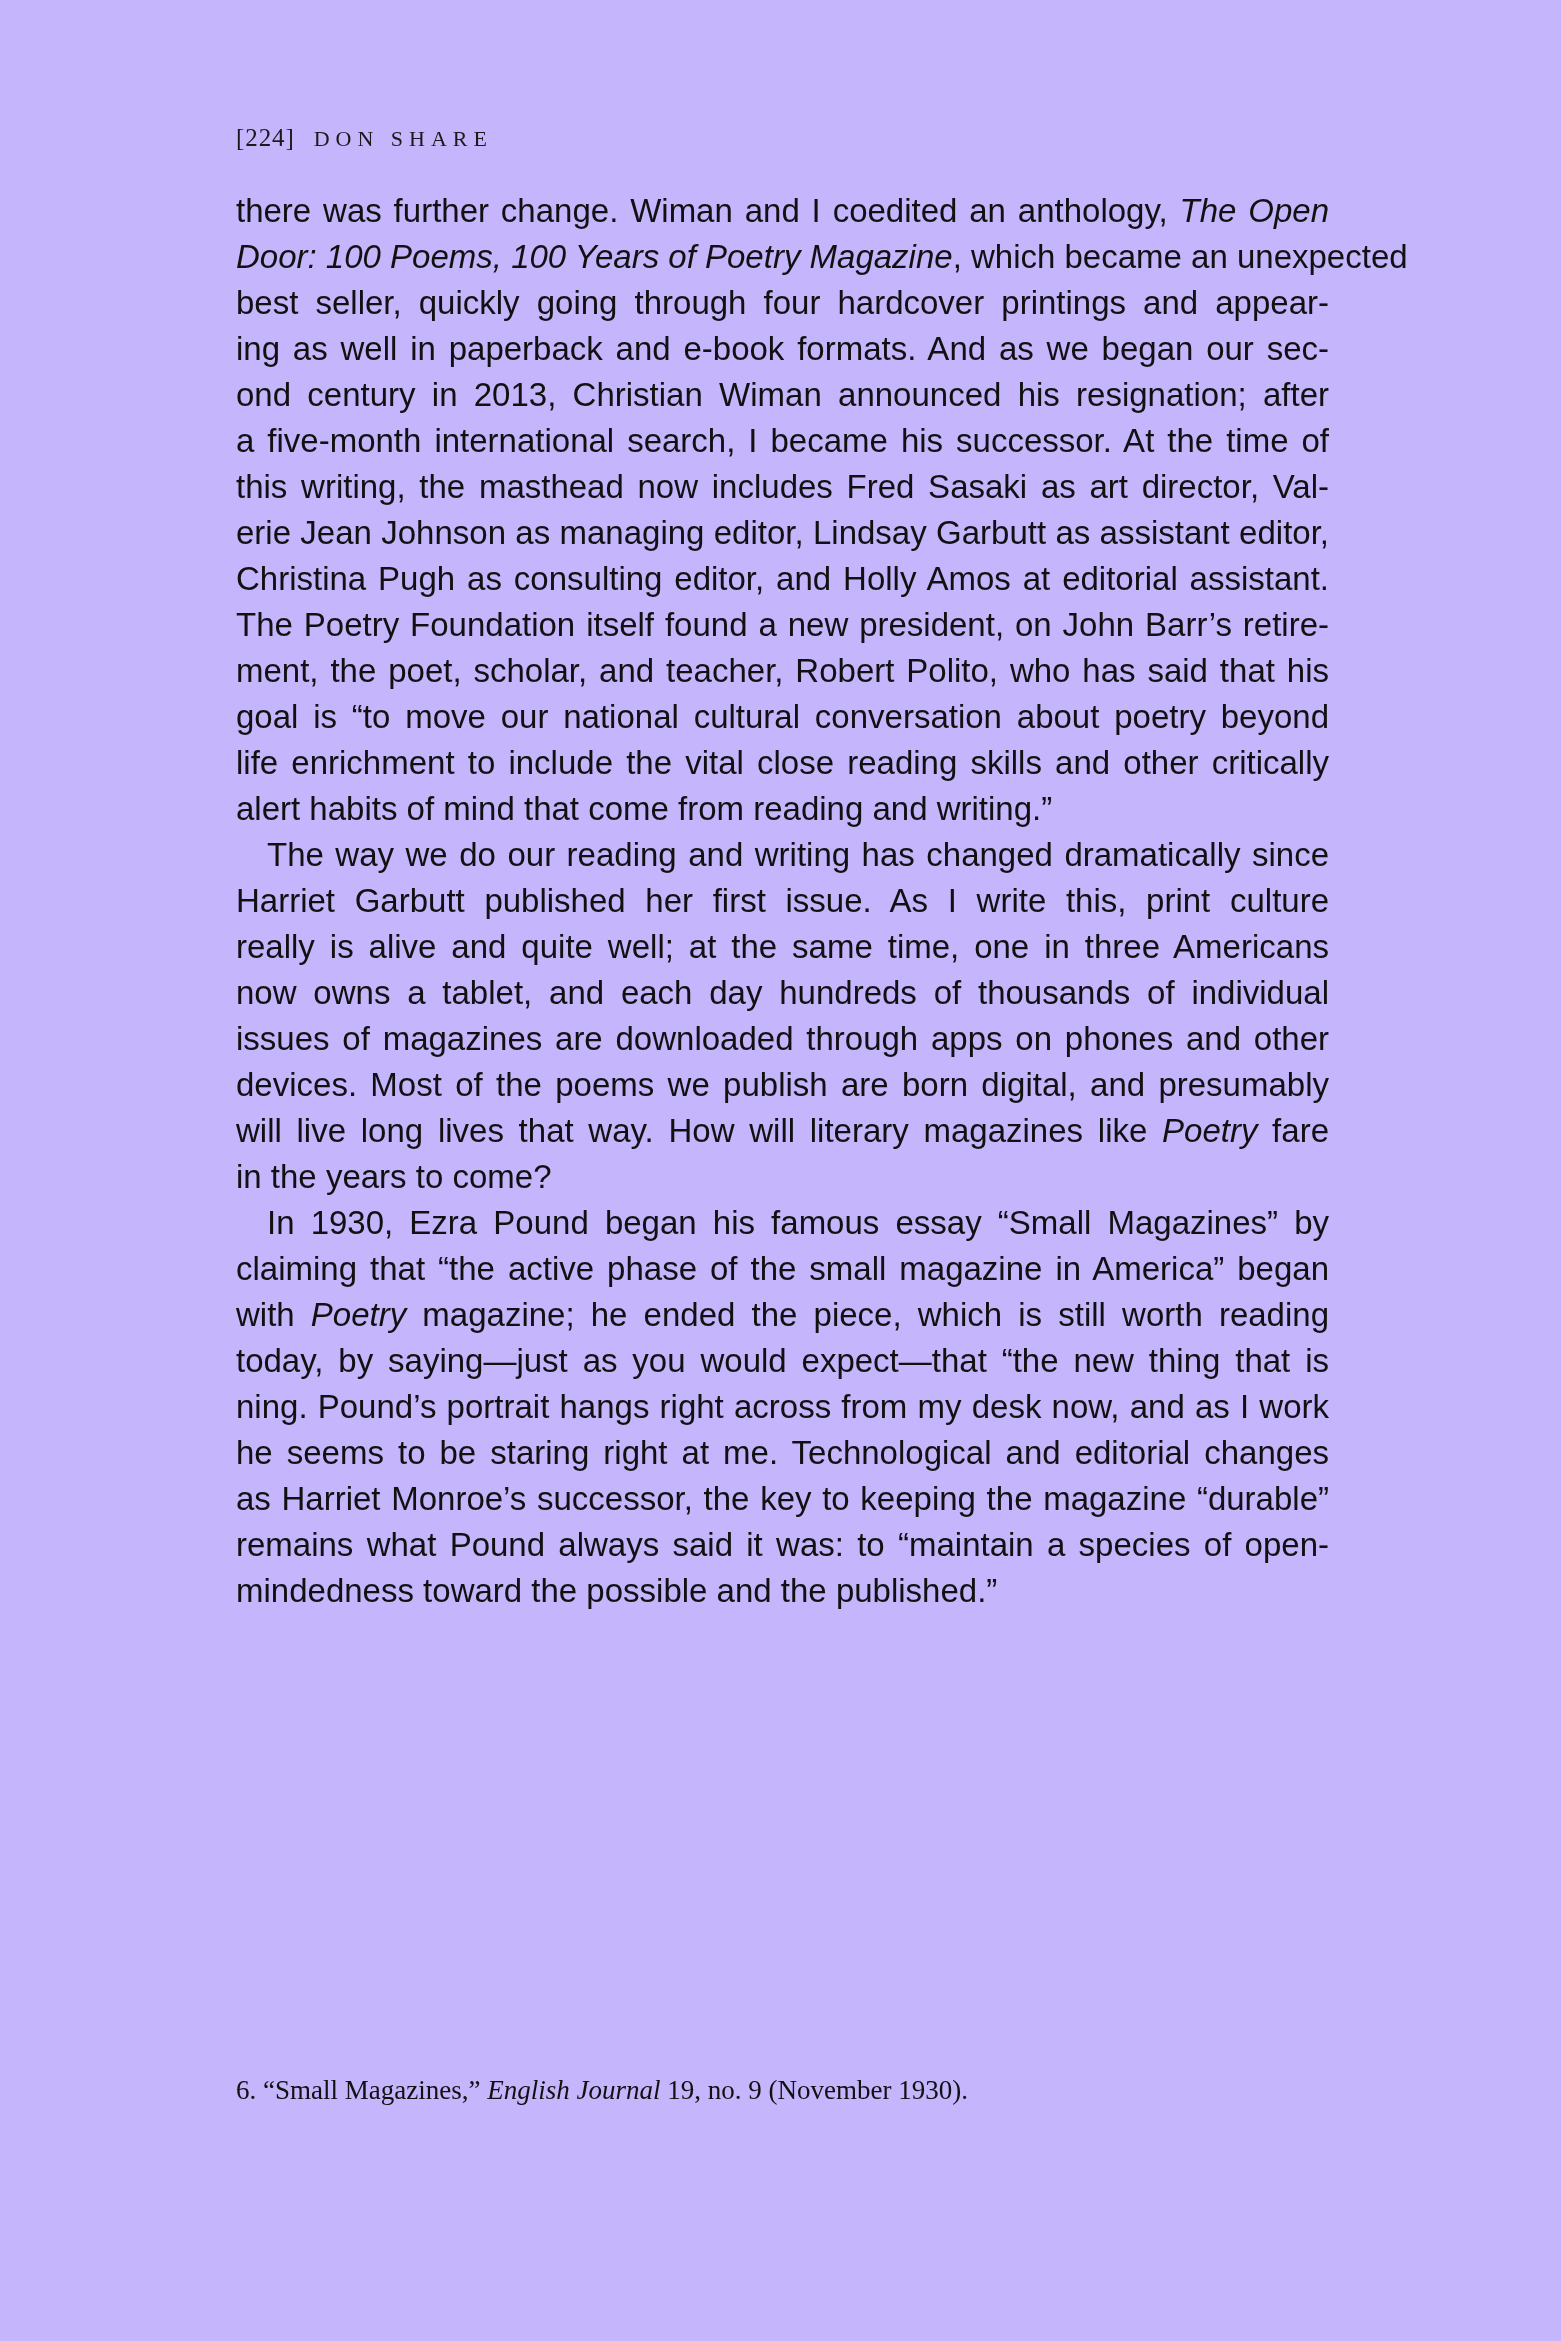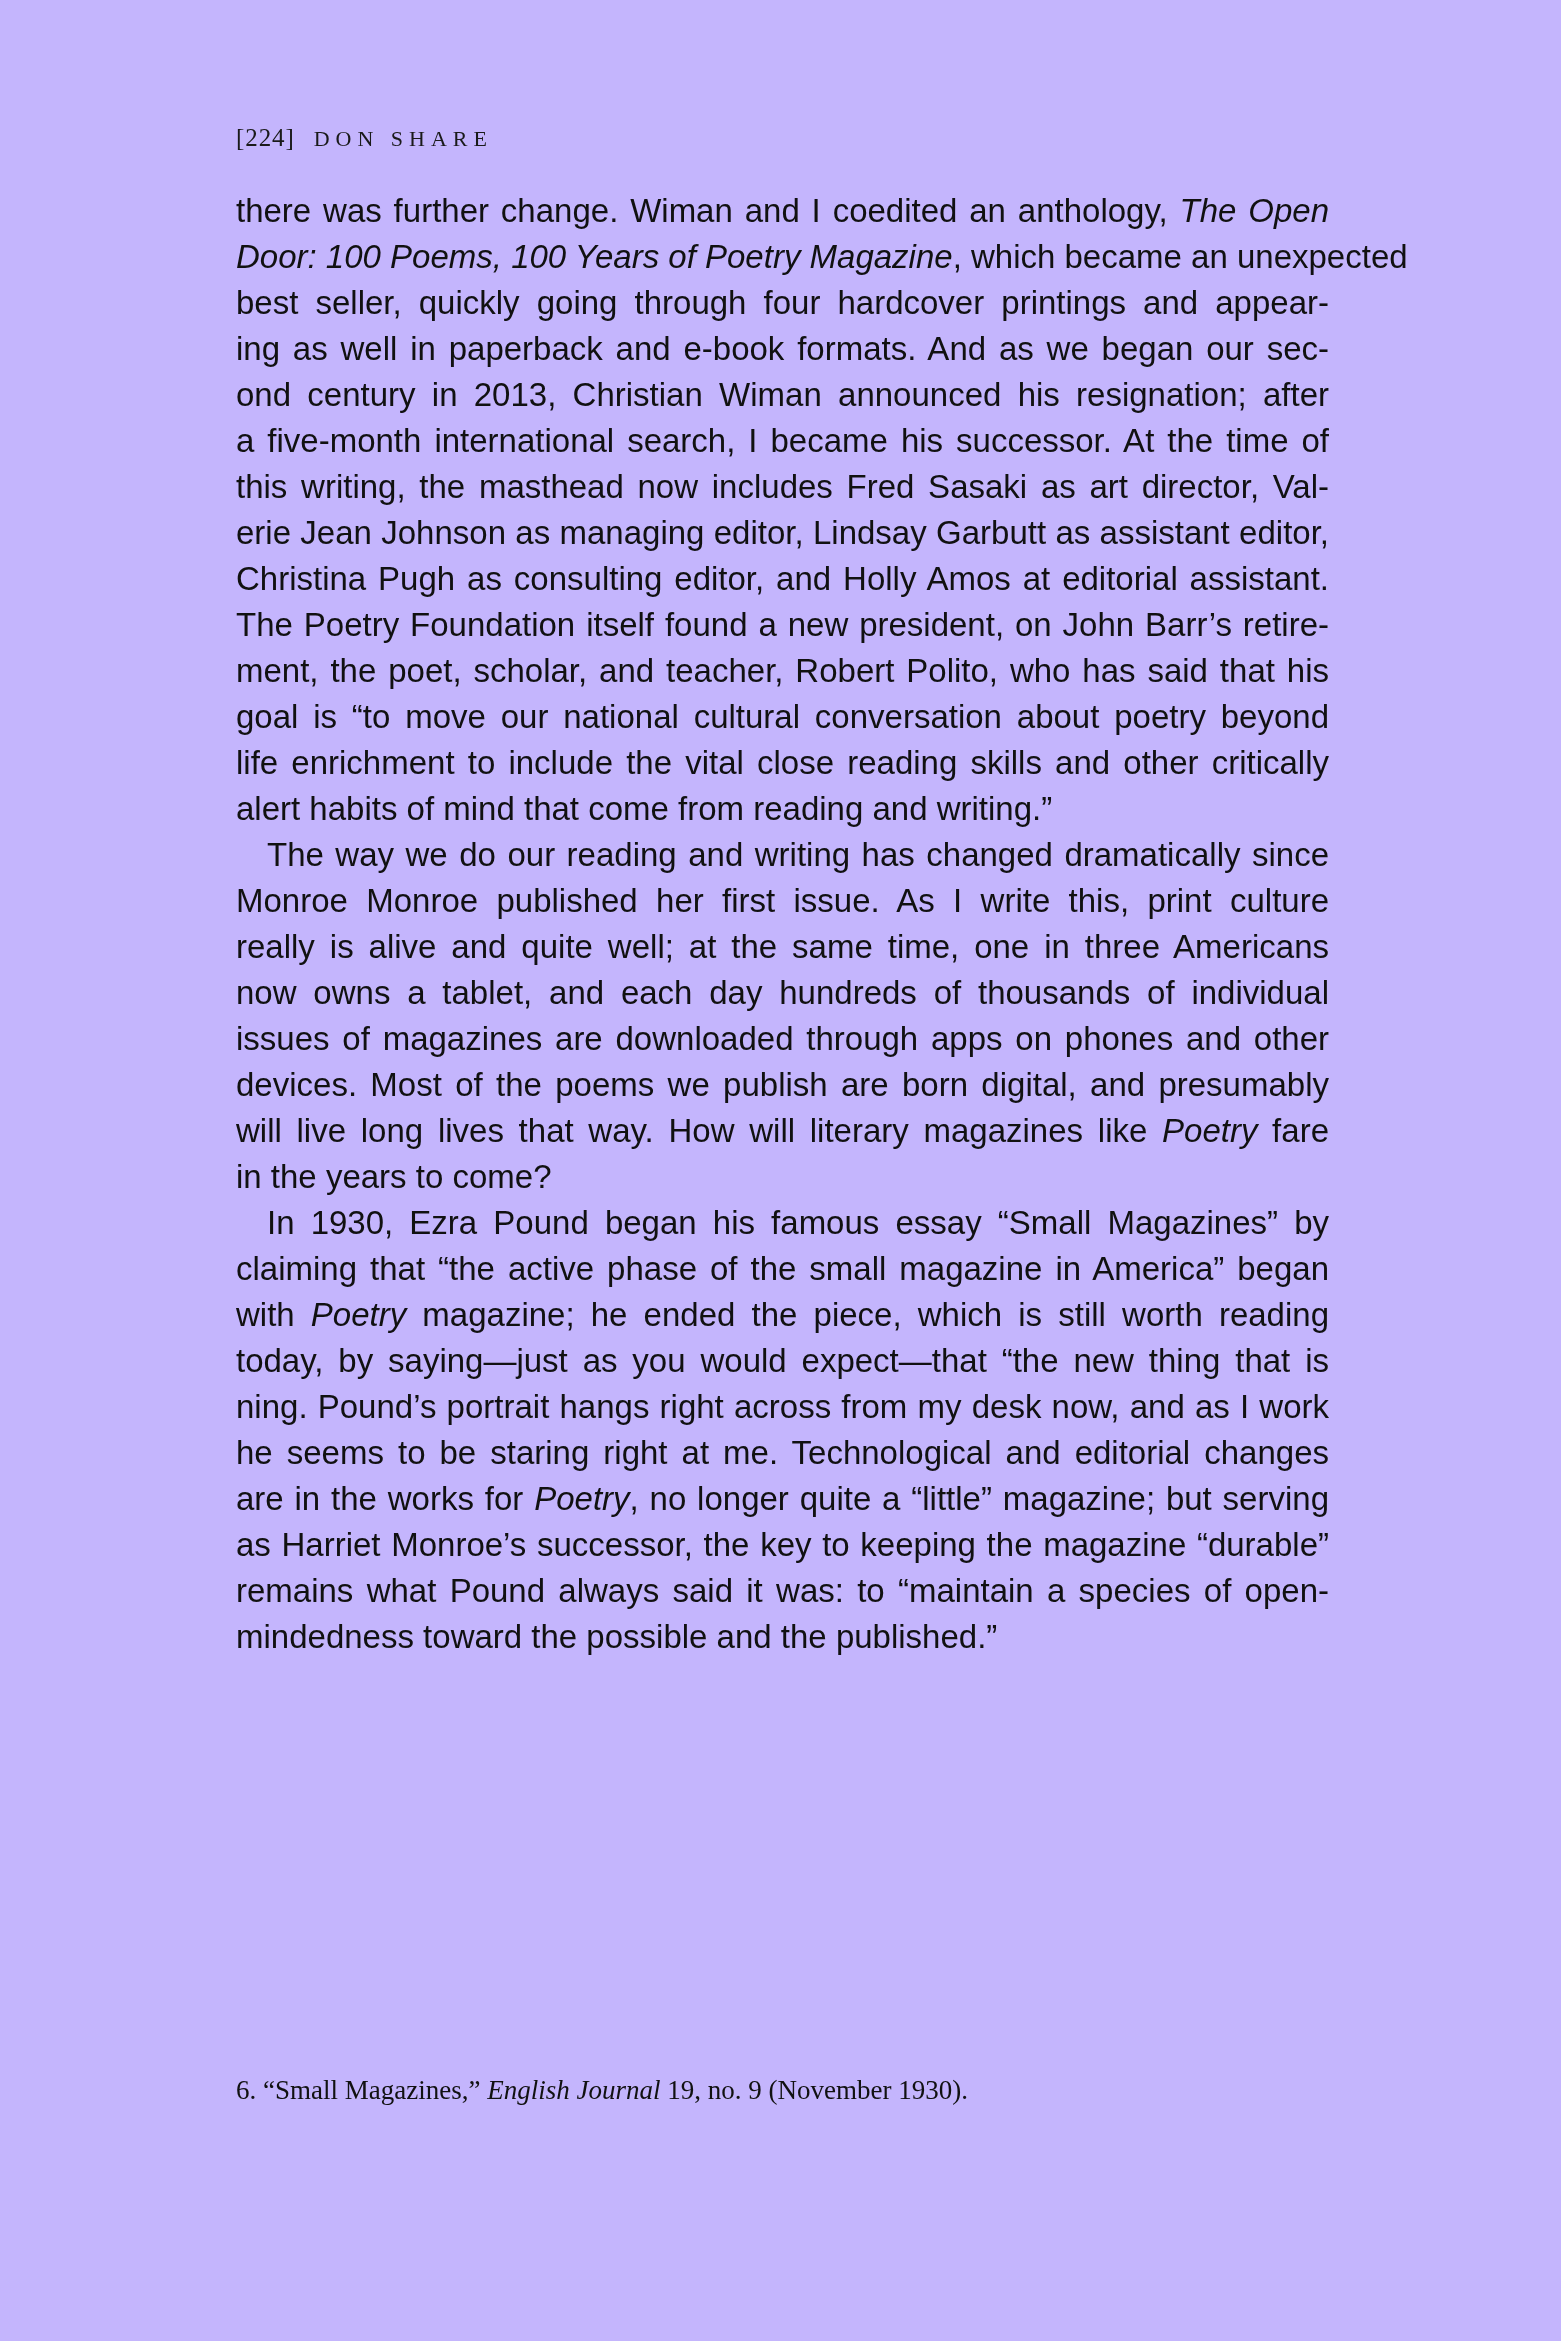--- a/index.html
+++ b/index.html
@@ -51,36 +51,35 @@
         <span class="line"><span>erie Jean Johnson as managing editor, Lindsay Garbutt as assistant editor,</span></span>
         <span class="line"><span>Christina Pugh as consulting editor, and Holly Amos at editorial assistant.</span></span>
         <span class="line"><span>The Poetry Foundation itself found a new president, on John Barr’s retire-</span></span>
         <span class="line"><span>ment, the poet, scholar, and teacher, Robert Polito, who has said that his</span></span>
         <span class="line"><span>goal is “to move our national cultural conversation about poetry beyond</span></span>
         <span class="line"><span>life enrichment to include the vital close reading skills and other critically</span></span>
         <span class="line last"><span>alert habits of mind that come from reading and writing.”</span></span>
       </div>
       <div>
         <span class="line indent"><span>The way we do our reading and writing has changed dramatically since</span></span>
-        <span class="line"><span>Monroe Monroe published her first issue. As I write this, print culture</span></span>
+        <span class="line"><span>Harriet Garbutt published her first issue. As I write this, print culture</span></span>
         <span class="line"><span>really is alive and quite well; at the same time, one in three Americans</span></span>
         <span class="line"><span>now owns a tablet, and each day hundreds of thousands of individual</span></span>
         <span class="line"><span>issues of magazines are downloaded through apps on phones and other</span></span>
         <span class="line"><span>devices. Most of the poems we publish are born digital, and presumably</span></span>
         <span class="line"><span>will live long lives that way. How will literary magazines like </span><i>Poetry</i><span> fare</span></span>
         <span class="line last"><span>in the years to come?</span></span>
       </div>
       <div>
         <span class="line indent"><span>In 1930, Ezra Pound began his famous essay “Small Magazines” by</span></span>
         <span class="line"><span>claiming that “the active phase of the small magazine in America” began</span></span>
         <span class="line"><span>with </span><i>Poetry</i><span> magazine; he ended the piece, which is still worth reading</span></span>
         <span class="line"><span>today, by saying—just as you would expect—that “the new thing that is</span></span>
         <span class="line"><span>ning. Pound’s portrait hangs right across from my desk now, and as I work</span></span>
         <span class="line"><span>he seems to be staring right at me. Technological and editorial changes</span></span>
-        <span class="line"><span>are in the works for </span><i>Poetry</i><span>, no longer quite a “little” magazine; but serving</span></span>
         <span class="line"><span>as Harriet Monroe’s successor, the key to keeping the magazine “durable”</span></span>
         <span class="line"><span>remains what Pound always said it was: to “maintain a species of open-</span></span>
         <span class="line last"><span>mindedness toward the possible and the published.”</span></span>
       </div>
     </div>
 
   <div class="footnote" id="footnote"><span>6. “Small Magazines,” </span><i>English Journal</i><span> 19, no. 9 (November 1930).</span></div>
 </div>
 
 

